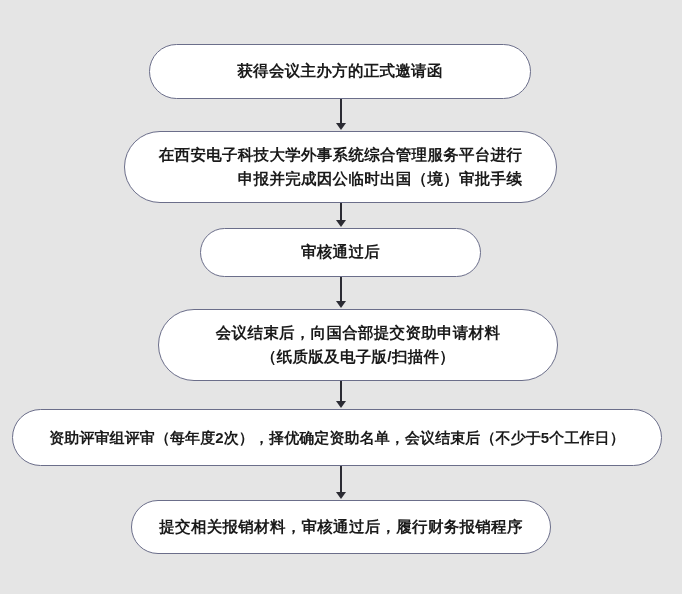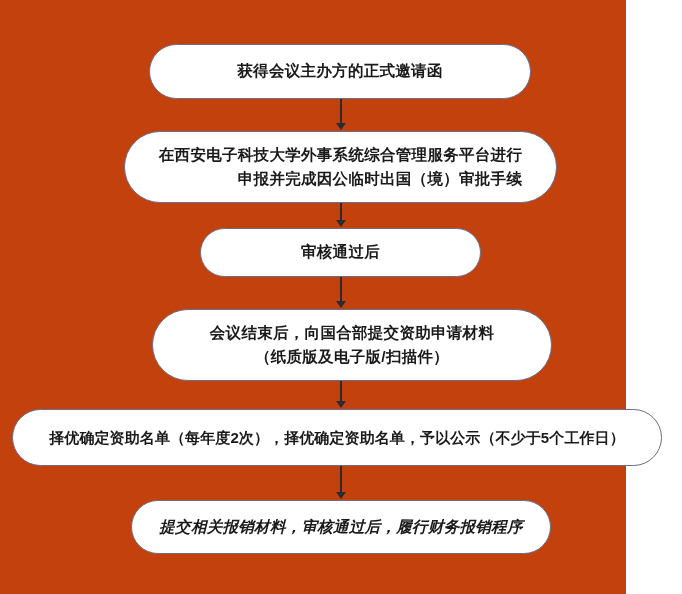--- a/index.html
+++ b/index.html
@@ -10,23 +10,23 @@
   }
   body {
     width: 682px;
     height: 594px;
     font-family: "Liberation Sans", "DejaVu Sans", sans-serif;
     overflow: hidden;
   }
 
   #flow-root {
     position: relative;
-    width: 626px;
+    width: 682px;
     height: 594px;
-    background: #c2410c;
+    background: #e5e5e5;
   }
 
   
   .node {
     position: absolute;
     box-sizing: border-box;
     background: #ffffff;
     border: 1.5px solid #6b6e8a;
     border-radius: 999px;
     display: flex;
@@ -48,23 +48,23 @@
   .node.wide .node-text {
     font-size: 15px;
     letter-spacing: 0.1px;
     padding: 0 10px;
   }
 
   
   #node-1 { left: 149px; top: 44px;  width: 382px; height: 55px; }
   #node-2 { left: 124px; top: 131px; width: 433px; height: 72px; text-align: right; }
   #node-3 { left: 200px; top: 228px; width: 281px; height: 49px; }
-  #node-4 { left: 152px; top: 309px; width: 400px; height: 72px; }
+  #node-4 { left: 158px; top: 309px; width: 400px; height: 72px; }
   #node-5 { left: 12px;  top: 409px; width: 650px; height: 57px; }
-  #node-6 { left: 131px; top: 500px; width: 420px; height: 54px; font-style: italic; }
+  #node-6 { left: 131px; top: 500px; width: 420px; height: 54px; }
 
   
   .connector {
     position: absolute;
     left: 334px;
     width: 14px;
   }
   .connector .stem {
     position: absolute;
     left: 6px;
@@ -139,21 +139,21 @@
     <span class="node-text">会议结束后，向国合部提交资助申请材料
 （纸质版及电子版/扫描件）</span>
   </div>
 
   <div class="connector" id="conn-4">
     <div class="stem"></div>
     <div class="arrowhead"></div>
   </div>
 
   <div class="node wide" id="node-5">
-    <span class="node-text">择优确定资助名单（每年度2次），择优确定资助名单，予以公示（不少于5个工作日）</span>
+    <span class="node-text">资助评审组评审（每年度2次），择优确定资助名单，会议结束后（不少于5个工作日）</span>
   </div>
 
   <div class="connector" id="conn-5">
     <div class="stem"></div>
     <div class="arrowhead"></div>
   </div>
 
   <div class="node" id="node-6">
     <span class="node-text">提交相关报销材料，审核通过后，履行财务报销程序</span>
   </div>

